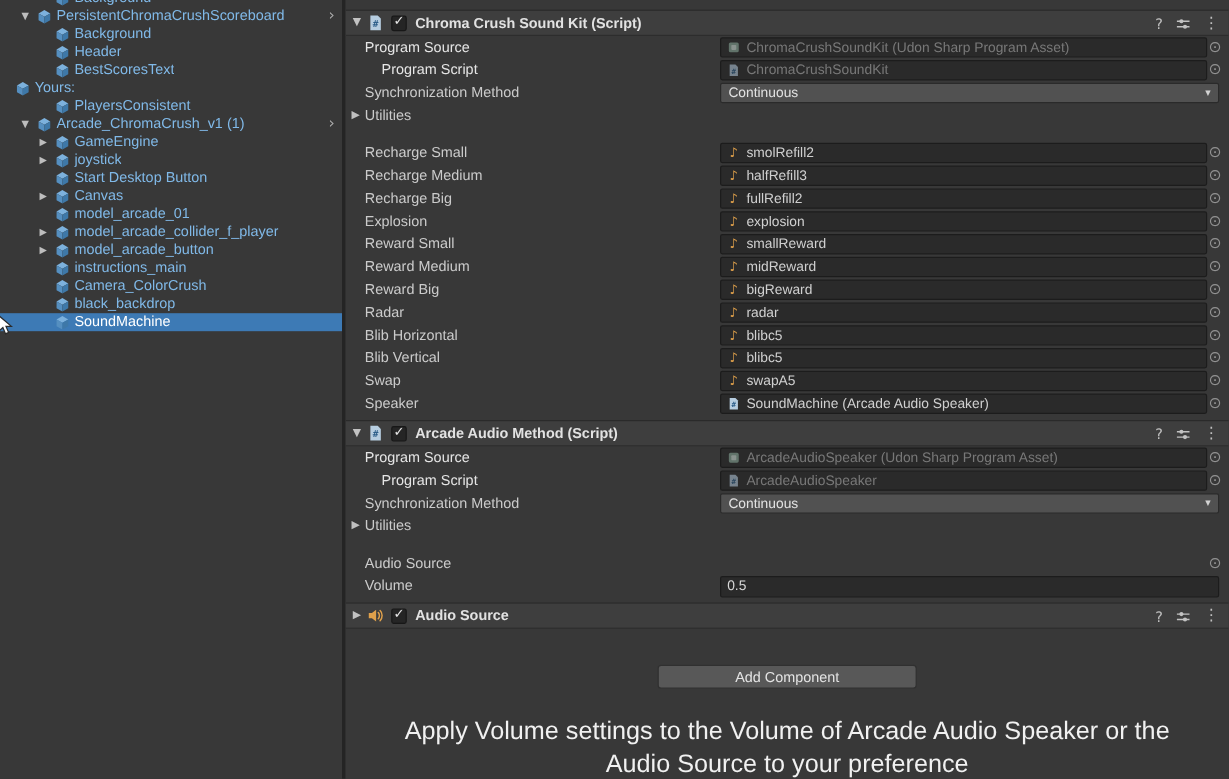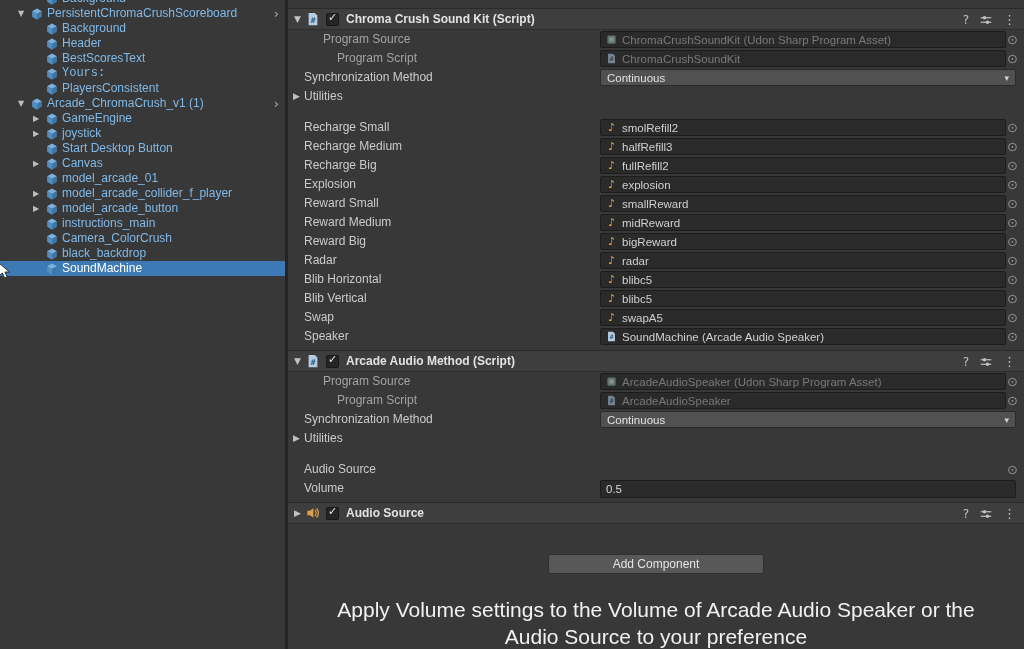--- a/index.html
+++ b/index.html
@@ -69,21 +69,21 @@
   .hicon.menu { font-size:13px; }
   .hicon svg { display:block; }
 
   .comp-body { }
   .row { height:19px; position:relative; }
   .row .label {
     position:absolute; left:16px; top:0; line-height:19px; font-size:12px;
     color:#cbcbcb; width:292px; white-space:nowrap; overflow:hidden;
   }
   .row .label.indent { left:30px; width:278px; }
-  .row .label.disabled { color:#a3a3a3;margin-left:19px; }
+  .row .label.disabled { color:#e5e5e5; }
   .row-fold {
     position:absolute; left:5px; top:0; line-height:19px; font-size:9px;
     color:#c0c0c0; font-family:"DejaVu Sans", sans-serif;
   }
   .spacer { height:12px; }
 
   .valwrap { position:absolute; left:312px; right:18px; top:1px; height:17px; }
   .valwrap.wide { right:8px; }
   .obj-field {
     height:17px; background:#2a2a2a; border:1px solid #1c1c1c; border-radius:2px;
@@ -178,21 +178,21 @@
           <span class="fold"></span>
           <span class="h-icon">
             <svg width="12" height="12" viewBox="0 0 16 16">
               <path d="M8 0.5 L14.5 4.2 L8 7.9 L1.5 4.2 Z" fill="#7cb1dd"></path>
               <path d="M1.5 4.2 L8 7.9 V15.5 L1.5 11.8 Z" fill="#558fc0"></path>
               <path d="M14.5 4.2 L8 7.9 V15.5 L14.5 11.8 Z" fill="#3e78a8"></path>
             </svg>
           </span>
           <span class="h-label">BestScoresText</span>
         </div>
-        <div class="h-row" style="padding-left: 33px; font-family: Liberation Mono, monospace;">
+        <div class="h-row" style="">
           <span class="fold"></span>
           <span class="h-icon">
             <svg width="12" height="12" viewBox="0 0 16 16">
               <path d="M8 0.5 L14.5 4.2 L8 7.9 L1.5 4.2 Z" fill="#7cb1dd"></path>
               <path d="M1.5 4.2 L8 7.9 V15.5 L1.5 11.8 Z" fill="#558fc0"></path>
               <path d="M14.5 4.2 L8 7.9 V15.5 L14.5 11.8 Z" fill="#3e78a8"></path>
             </svg>
           </span>
           <span class="h-label">Yours:</span>
         </div>

